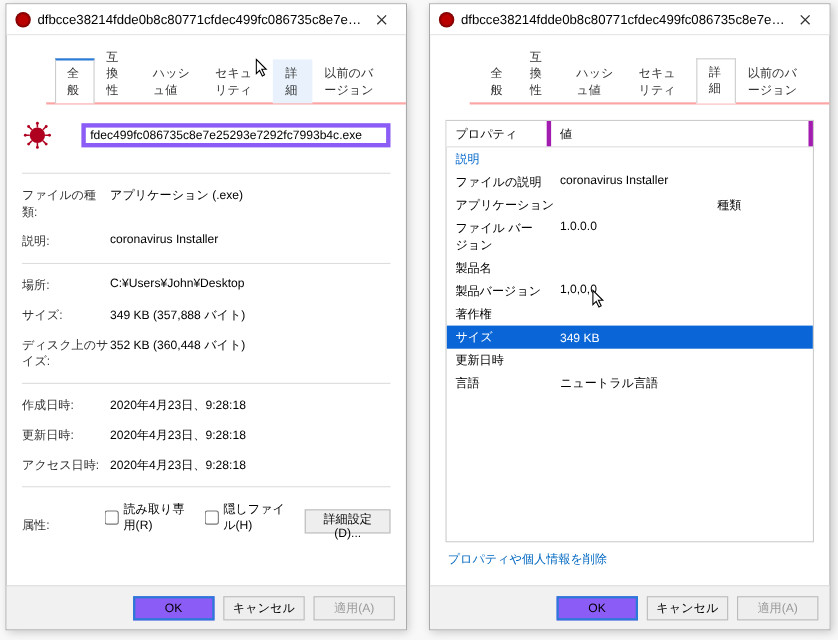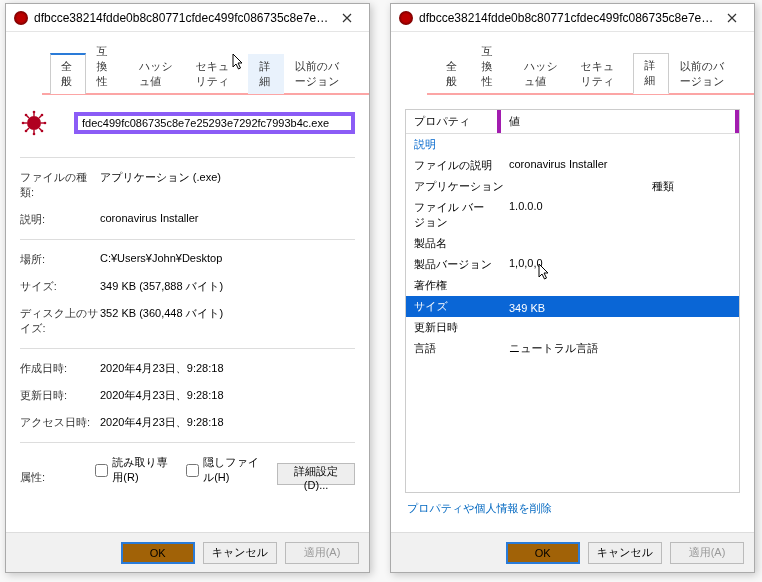--- a/index.html
+++ b/index.html
@@ -163,21 +163,21 @@
     padding: 0 10px;
   }
   .btn {
     min-width: 74px;
     height: 22px;
     background: #eee;
     border: 1px solid #bbb;
     font-size: 11px;
     padding: 0 8px;
   }
-  .btn.default { border: 2px solid #2a7bd8; background:#a16207; }
+  .btn.default { border: 2px solid #2a7bd8; background:#8b5cf6; }
   .btn[disabled] { color: #999; background:#eee; }
 
   .cursor {
     position: absolute;
     width: 14px; height: 20px;
     pointer-events: none;
   }
 </style>
 </head>
 <body>

